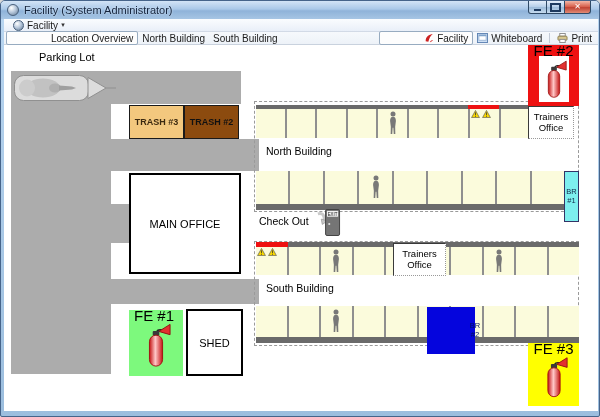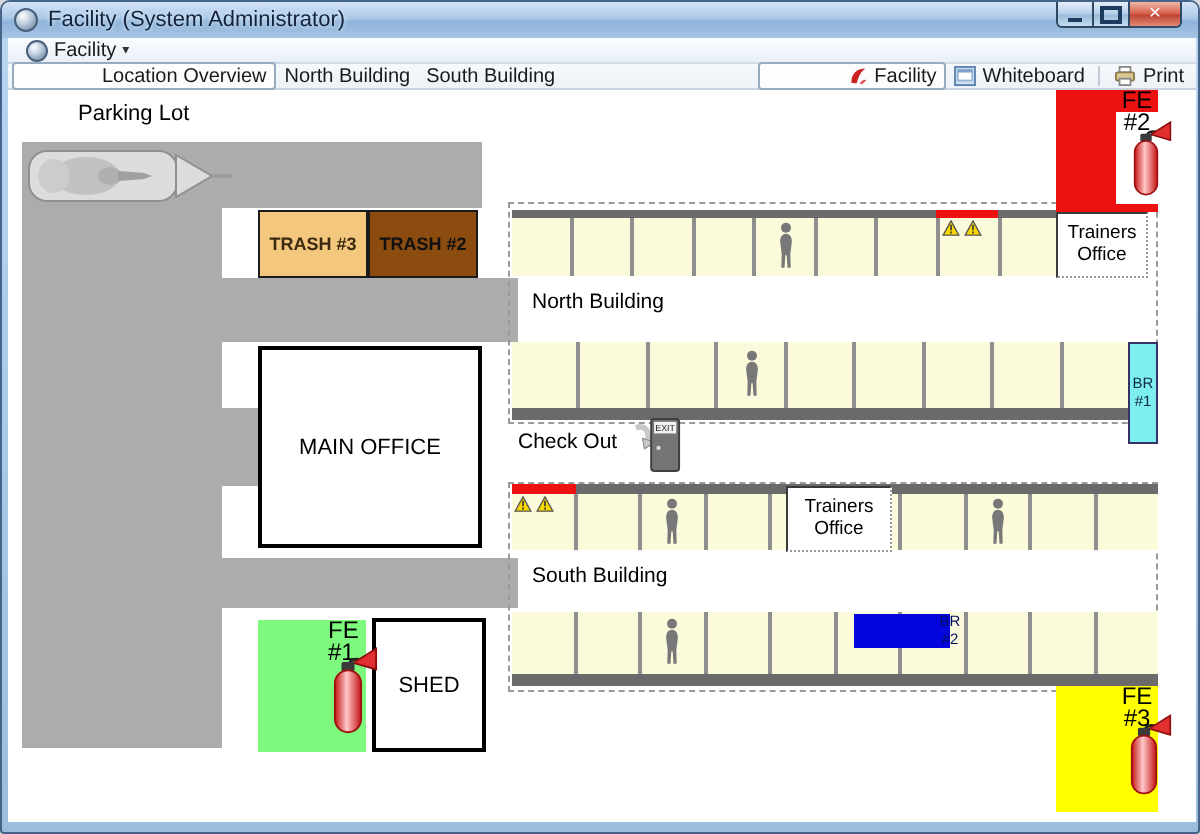--- a/index.html
+++ b/index.html
@@ -56,21 +56,21 @@
     align-items:center;justify-content:center;}
   .cell + .cell{border-left:2px solid #8f8f8f;}
   .warns{position:absolute;top:1px;left:1px;display:flex;gap:2px;}
   .office{position:absolute;background:#fff;border-top:1px solid #3a3a3a;border-left:1px solid #3a3a3a;
     border-right:1px dotted #999;border-bottom:1px dotted #999;display:flex;align-items:center;
     justify-content:center;text-align:center;font-size:9.5px;line-height:1.15;box-sizing:border-box;z-index:4;}
   .bldg{position:absolute;background:#fff;border:2px solid #000;display:flex;align-items:center;
     justify-content:center;font-size:11px;box-sizing:border-box;z-index:3;}
   .trash{position:absolute;width:55px;height:34px;border:1px solid #1a1a1a;display:flex;
     align-items:center;justify-content:center;font-size:9px;font-weight:bold;box-sizing:border-box;z-index:3;}
-  .febox{position:absolute;font-size:12px;text-align:center;z-index:5;box-sizing:border-box;padding-left:30px;}
+  .febox{position:absolute;font-size:15px;text-align:center;z-index:5;box-sizing:border-box;}
   .felabel{line-height:11px;height:11px;}
   .feinner{background:#fff;width:30px;height:46px;margin:0 auto;display:flex;
     align-items:center;justify-content:center;}
   .br{position:absolute;display:flex;align-items:center;justify-content:center;text-align:center;
     font-size:7.5px;line-height:1.1;box-sizing:border-box;z-index:6;}
   .vehicle{position:absolute;z-index:2;}
   .checkout-wrap{position:absolute;display:flex;align-items:flex-start;gap:6px;z-index:2;}
 </style>
 </head>
 <body>
@@ -341,21 +341,21 @@
           <div class="cell"></div>
           <div class="cell"></div>
           <div class="cell"></div>
           <div class="cell"></div>
           <div class="cell"></div>
           <div class="cell"></div>
           <div class="cell"></div>
         </div>
     </div>
     <div class="hbar" style="left:252px;top:292px;width:323px;height:6px;"></div>
-    <div class="br" style="left:423px;top:262px;width:18px;height:17px;background:var(--br2_blue);color:#001060;padding-left:48px;">
+    <div class="br" style="left:423px;top:262px;width:18px;height:47px;background:var(--br2_blue);color:#001060;padding-left:48px;">
       <span>BR #2</span>
     </div>
 
     <div class="febox" style="left:125px;top:265px;width:54px;height:66px;background:var(--fe1_green);">
       <div class="felabel" style="text-align:left;padding-left:5px;">FE #1</div>
       <svg viewBox="0 0 32 48" width="30" height="48">
         <path d="M16 13 C16 8 19 7 23 8" fill="none" stroke="#222" stroke-width="1.6"></path>
         <polygon points="19,9.5 31,2 31,13" fill="#e23030" stroke="#8f0f0f" stroke-width="1"></polygon>
         <rect x="12.5" y="9" width="7" height="5" rx="1" fill="#3a3a3a"></rect>
         <rect x="9" y="13.5" width="14" height="33" rx="7" fill="url(#feg)" stroke="#a01010" stroke-width="1"></rect>

